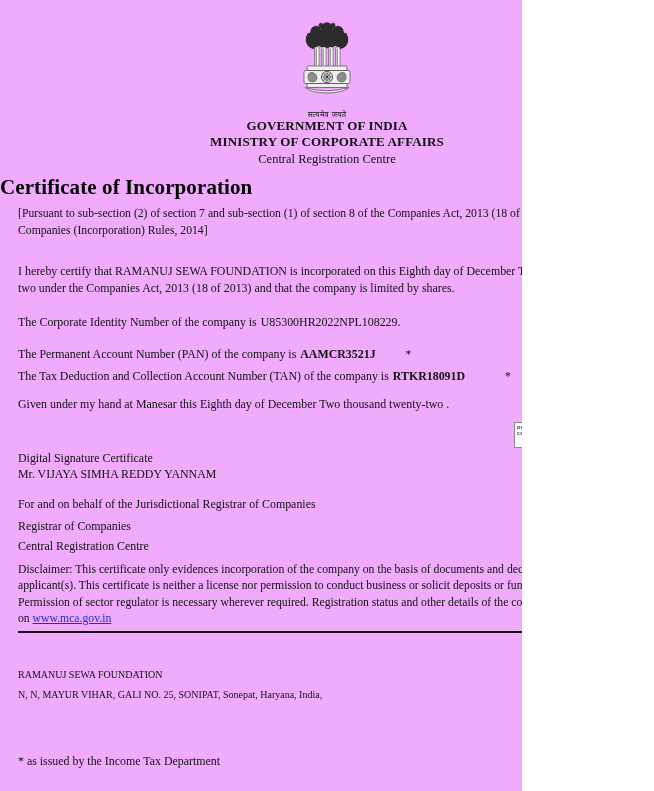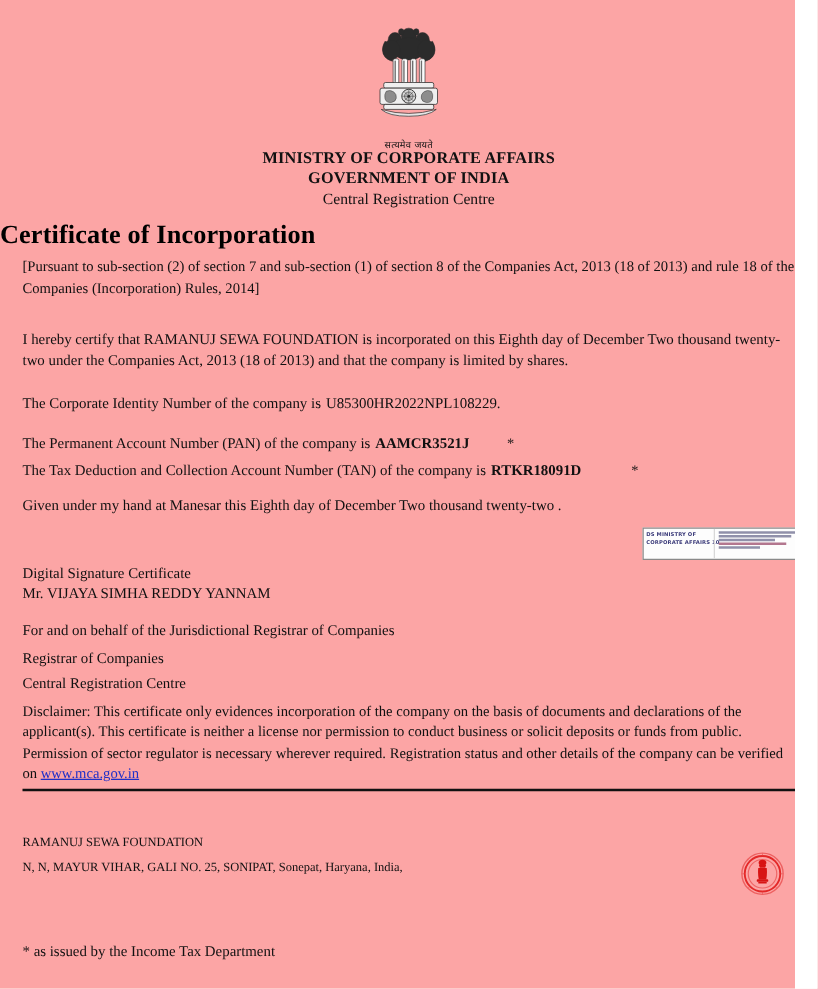--- a/index.html
+++ b/index.html
@@ -6,23 +6,23 @@
     margin: 0;
     padding: 0;
     background: #ffffff;
   }
   body {
     font-family: "Liberation Serif", "DejaVu Serif", serif;
     color: #1a1a1a;
   }
   .page {
     position: relative;
-    width: 636px;
+    width: 522px;
     height: 791px;
-    background: #fca5a5;
+    background: #f0abfc;
     overflow: hidden;
     box-sizing: border-box;
   }
 
   
   .emblem-wrap {
     position: absolute;
     top: 20px;
     left: 0;
     width: 654px;
@@ -297,22 +297,22 @@
 
         <g fill="#e4e4e4" stroke="#2b2b2b" stroke-width="0.55">
           <path d="M11 67.5 q22 6.5 44 0 q-6 5.5 -22 5.5 q-16 0 -22 -5.5 z"></path>
         </g>
       </svg>
     </div>
     <div class="emblem-motto">सत्यमेव जयते</div>
   </div>
 
   <div class="gov-title">
+    <div>GOVERNMENT OF INDIA</div>
     <div>MINISTRY OF CORPORATE AFFAIRS</div>
-    <div>GOVERNMENT OF INDIA</div>
   </div>
 
   <div class="crc-line">Central Registration Centre</div>
 
   <div class="cert-title">Certificate of Incorporation</div>
 
   <div class="pursuant">[Pursuant to sub-section (2) of section 7 and sub-section (1) of section 8 of the Companies Act, 2013 (18 of 2013) and rule 18 of the Companies (Incorporation) Rules, 2014]</div>
 
   <div class="body-block p-certify">I hereby certify that RAMANUJ SEWA FOUNDATION is incorporated on this Eighth day of December Two thousand twenty-two under the Companies Act, 2013 (18 of 2013) and that the company is limited by shares.</div>
 

